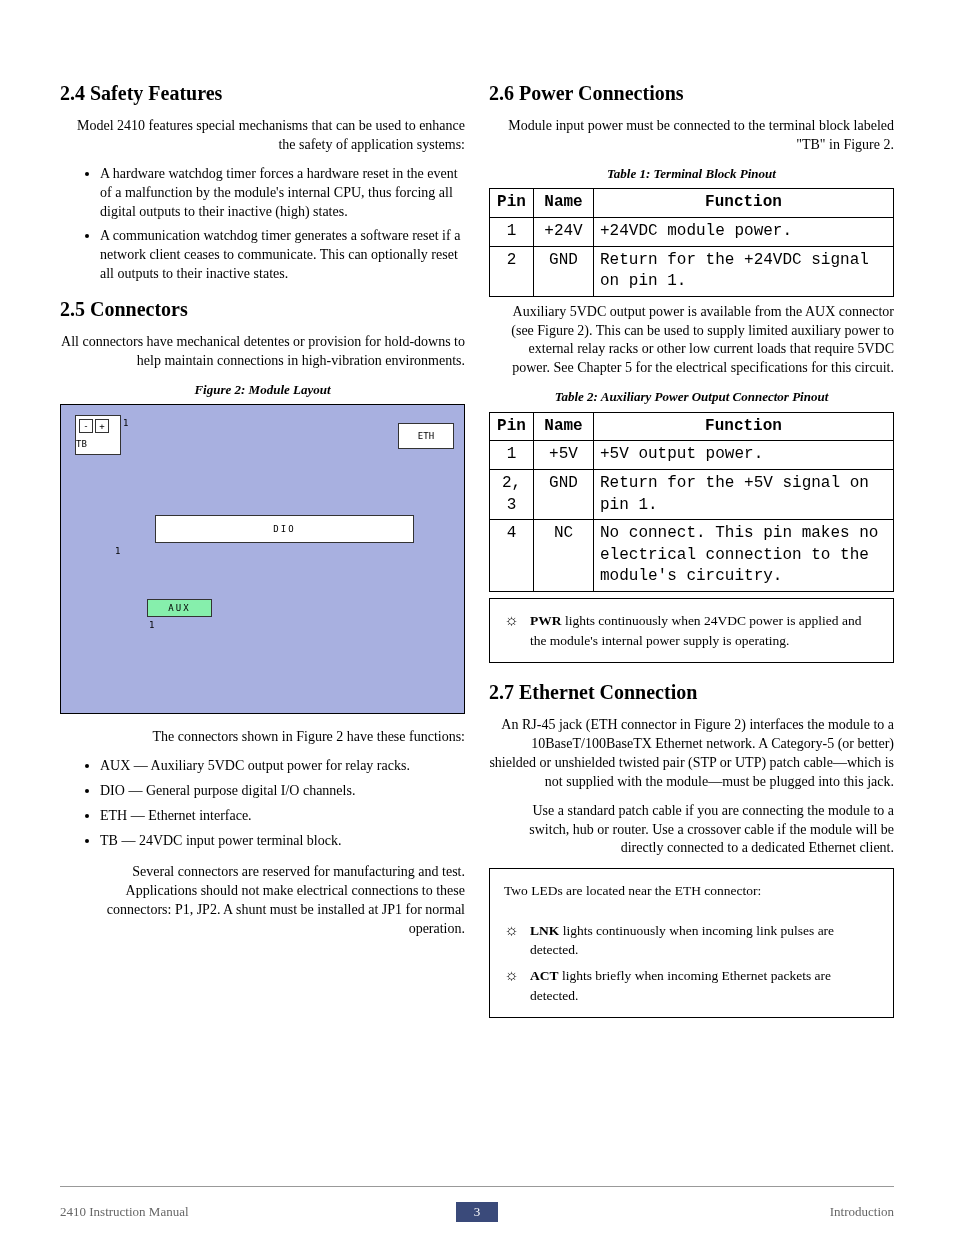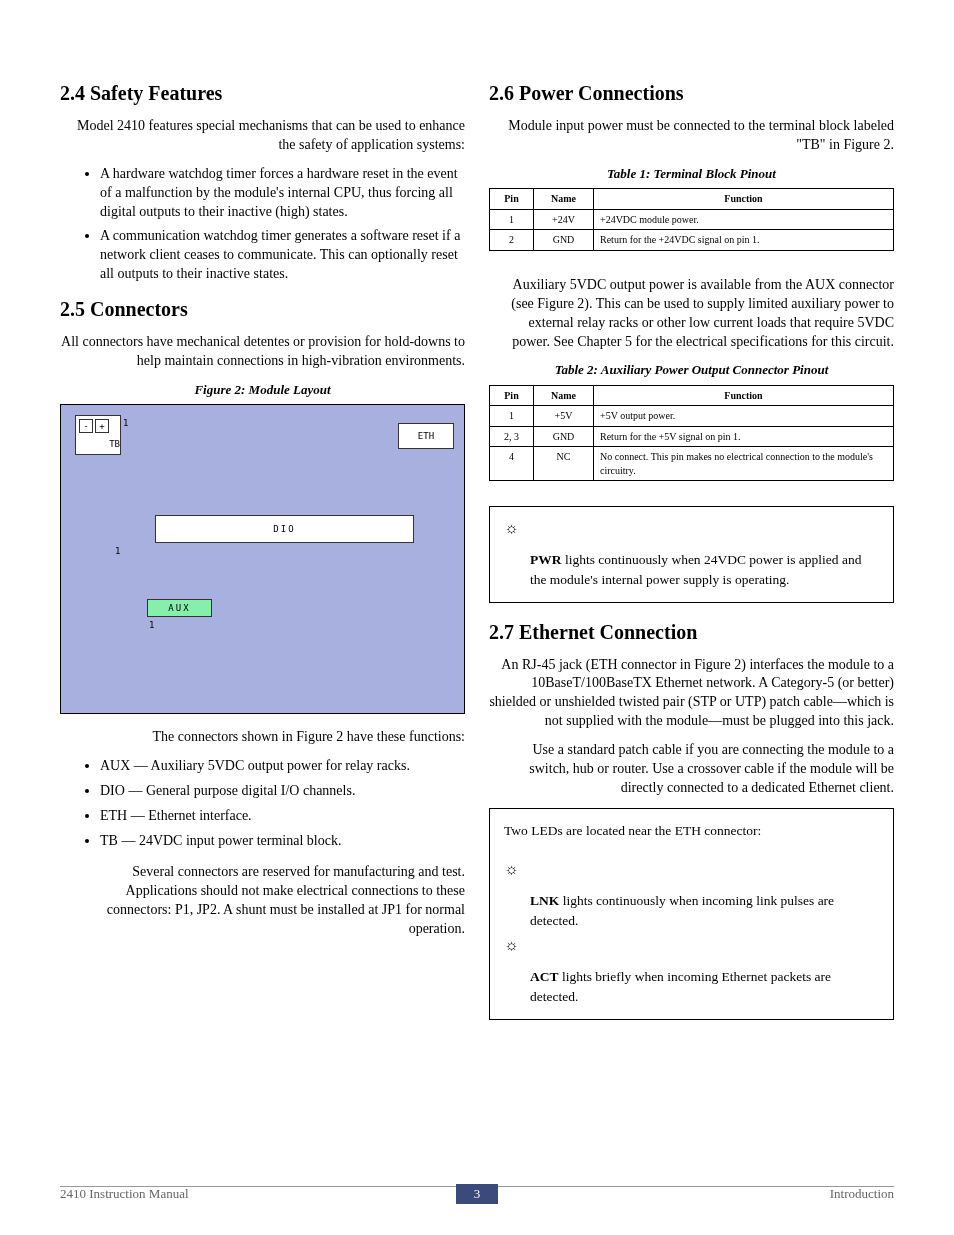--- a/index.html
+++ b/index.html
@@ -24,39 +24,39 @@
   .module-layout {
     background: #a8b0e0;
     border: 1px solid #000;
     position: relative;
     height: 310px;
     margin-bottom: 14px;
   }
   .ml-tb { position:absolute; top:10px; left:14px; width:46px; height:40px; background:#fff; border:1px solid #333; }
   .ml-tb-inner { display:flex; gap:2px; padding:3px; }
   .ml-tb-box { width:14px; height:14px; border:1px solid #333; font-size:9px; font-family:monospace; text-align:center; line-height:12px; }
-  .ml-tb-label { font-size:9px; font-family:monospace; text-align:right; margin-top:2px;}
+  .ml-tb-label { font-size:9px; font-family:monospace; text-align:left; margin-top:2px;}
   .ml-pin1a { position:absolute; top:12px; left:62px; font-size:9px; font-family:monospace;}
   .ml-eth { position:absolute; top:18px; right:10px; width:56px; height:26px; background:#fff; border:1px solid #333; font-size:9px; font-family:monospace; text-align:center; line-height:24px;}
   .ml-dio { position:absolute; top:110px; left:50px; right:50px; height:28px; background:#fff; border:1px solid #333; font-size:9px; font-family:monospace; text-align:center; line-height:26px; letter-spacing:2px;margin-left:44px;}
   .ml-dio-pin { position:absolute; top:140px; left:54px; font-size:9px; font-family:monospace;}
   .ml-aux { position:absolute; top:194px; left:86px; width:65px; height:18px; background:#86efac; border:1px solid #333; font-size:9px; font-family:monospace; text-align:center; line-height:16px; letter-spacing:2px;}
   .ml-aux-pin { position:absolute; top:214px; left:88px; font-size:9px; font-family:monospace;}
-  table { border-collapse: collapse; width: 100%; margin-bottom: 25px; font-size: 10px;}
+  table { border-collapse: collapse; width: 100%; margin-bottom: 6px; font-size: 16px; font-family: Liberation Mono, monospace;}
   th, td { border: 1px solid #000; padding: 3px 6px; vertical-align: top; }
   th { font-weight: bold; text-align: center; }
   td.c { text-align: center; }
   .note-box { border:1px solid #000; padding:12px 14px 12px 14px; margin-bottom:16px; font-size:13.5px; line-height:1.45;}
   .note-box .item { display:flex; gap:8px; margin-bottom:6px;}
   .note-box .item:last-child{margin-bottom:0;}
   .sun { flex:0 0 18px; font-size:16px; line-height:1.1;}
-  .note-text { flex:1;margin-top:31px; }
+  .note-text { flex:1; }
   .note-plain { margin-bottom:20px;}
   .footer {
-    position: absolute; left:60px; right:60px; bottom:31px;
+    position: absolute; left:60px; right:60px; bottom:13px;
     display:flex; align-items:center; font-size:13px; color:#666; font-family:"Times New Roman",serif;
   }
   .footer .pg {
     background:#3a4a7a; color:#fff; padding:1px 18px; font-size:13px; margin:0 auto;
   }
   .footer .left{position:absolute; left:0;}
   .footer .right{position:absolute; right:0;text-align:center;}
   .footer-rule{position:absolute; left:60px; right:60px; bottom:48px; border-top:1px solid #999;}
 </style>
 </head>

